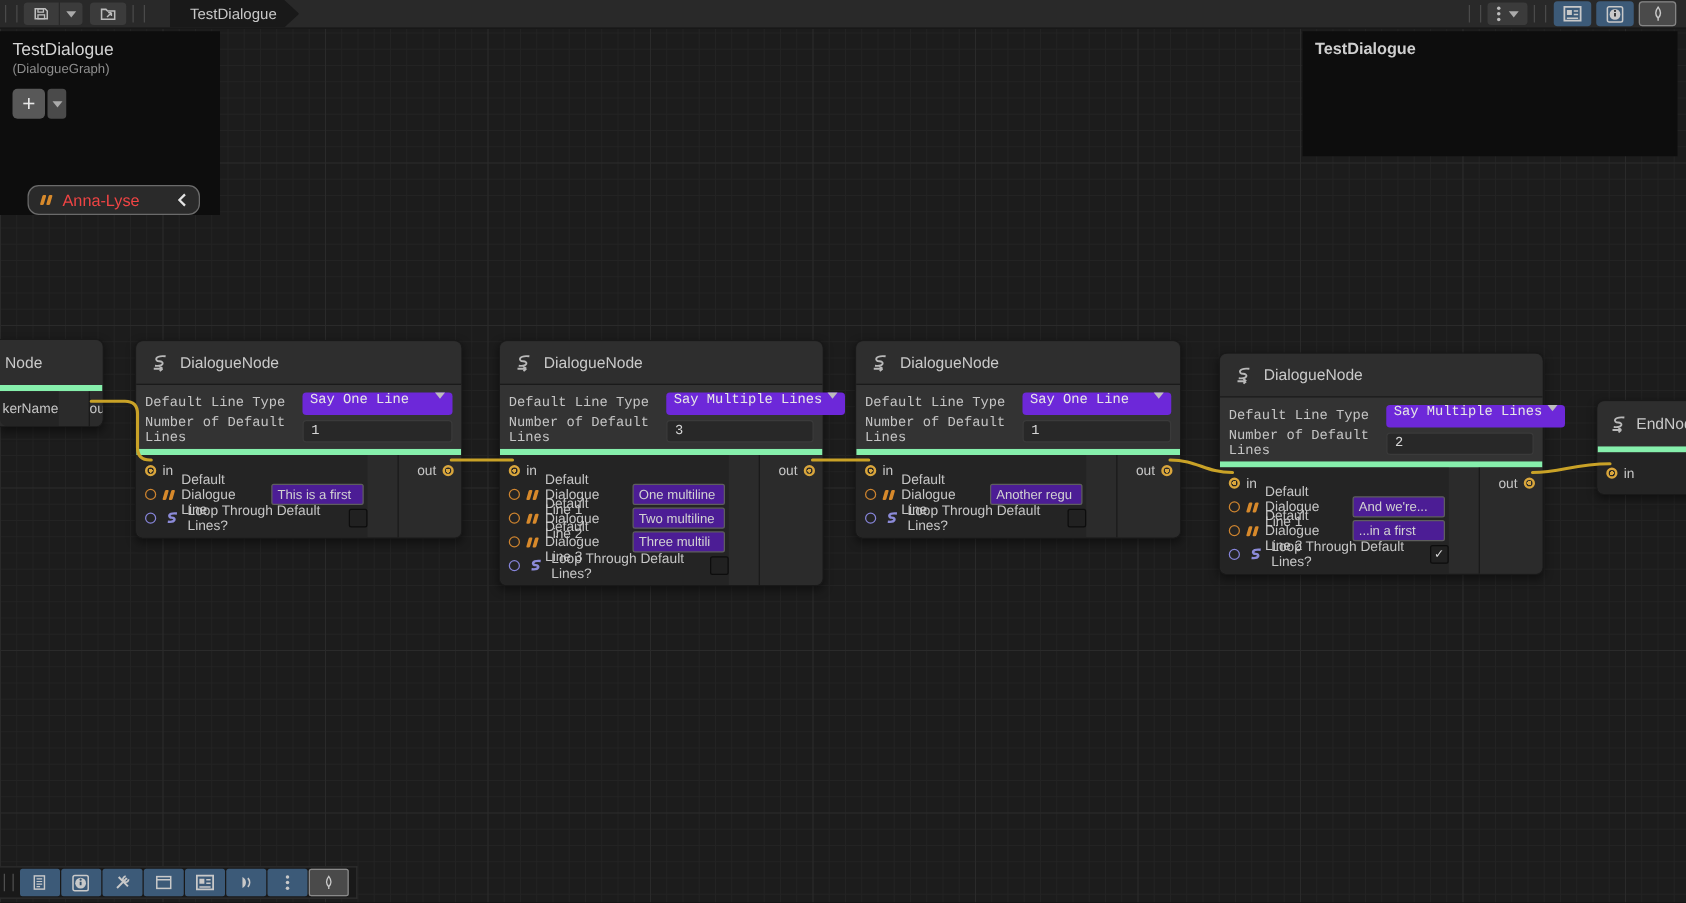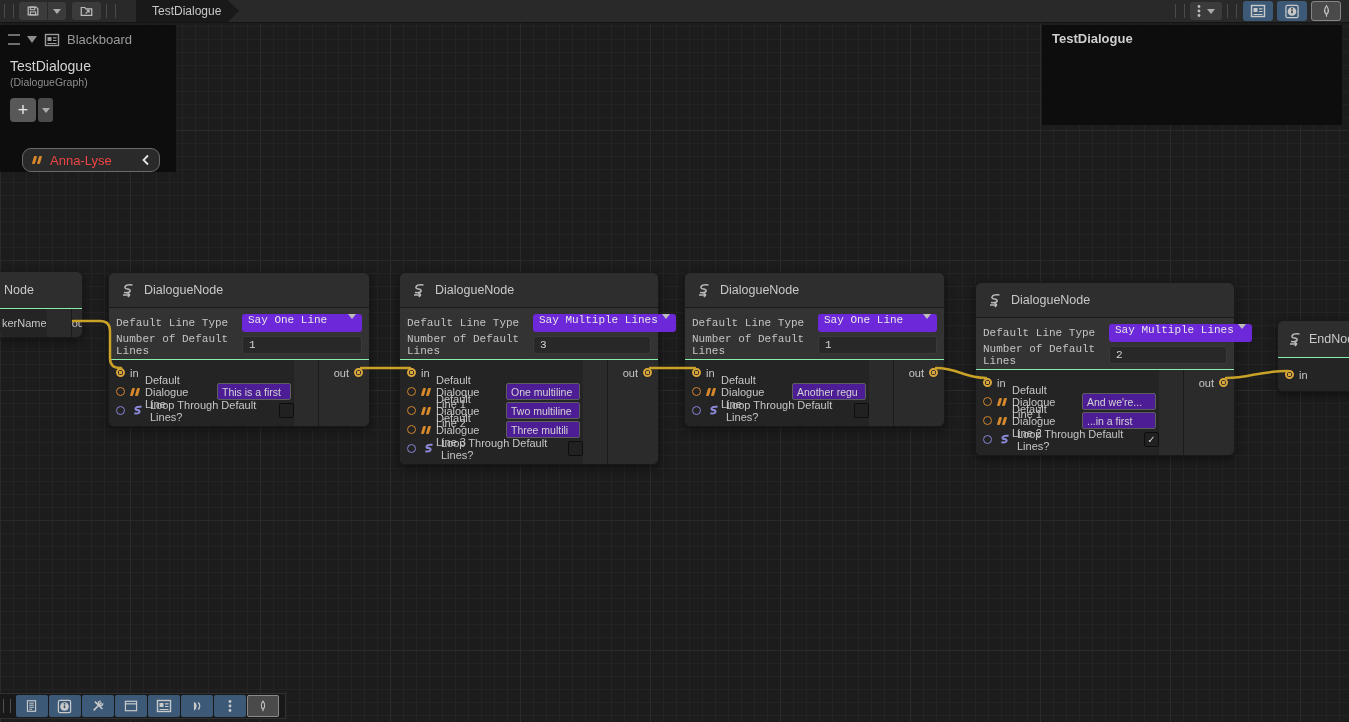--- a/index.html
+++ b/index.html
@@ -66,21 +66,21 @@
     flex-direction:column;gap:3px;}
   .field-row{display:flex;align-items:center;height:19px;font-family:Liberation Mono, monospace;}
   .field-label{width:126px;flex:none;color:#C4C4C4;}
   .dropdown{flex:1;height:18px;background:#6d28d9;border-radius:3px;display:flex;align-items:flex-start;
     padding:0 6px;color:#E6E6E6;gap:4px;}
   .dropdown .dd-val{flex:1;white-space:nowrap;overflow:hidden;}
   .dd-tri{width:0;height:0;border-left:4px solid transparent;border-right:4px solid transparent;
     border-top:5px solid #BDBDBD;}
   .textinput{flex:1;height:16px;background:#282828;border:1px solid #3A3A3A;border-radius:3px;
     display:flex;align-items:center;padding:0 6px;color:#D6D6D6;}
-  .node-body{display:flex;border-top:1px solid #86efac;border-radius:0 0 6px 6px;overflow:hidden;}
+  .node-body{display:flex;border-top:5px solid #86efac;border-radius:0 0 6px 6px;overflow:hidden;}
   .in-col{flex:1;background:#242424;padding:4px 0 7px;display:flex;flex-direction:column;gap:2px;}
   .out-col{width:44px;background:#2B2B2B;border-left:1px solid #1A1A1A;padding:4px 6px 0 0;
     display:flex;flex-direction:column;align-items:flex-end;margin-left:24px;}
   .port-row{display:flex;align-items:center;height:17px;gap:5px;padding-left:7px;}
   .out-row{display:flex;align-items:center;gap:5px;height:17px;}
   .port{width:9px;height:9px;border-radius:50%;box-sizing:border-box;flex:none;}
   .port.flow{border:2px solid #D9A63C;background:radial-gradient(circle,#D9A63C 0 1.6px,transparent 1.7px);}
   .port.string{border:1.5px solid #CE842F;}
   .port.bool{border:1.5px solid #8684D9;}
   .port-field{width:64px;height:15px;margin-left:auto;margin-right:3px;background:#4c1d95;
@@ -191,32 +191,20 @@
       <span class="icon">
         <svg width="13" height="14" viewBox="0 0 16 16">
             <path d="M8 1.5 C4.6 6 5.2 9.6 8 12.5 C10.8 9.6 11.4 6 8 1.5 Z M8 12.5 V15" fill="none" stroke="#C9C9C9" stroke-width="1.4"></path>
           </svg>
       </span>
     </div>
     <div style="width:6px"></div>
   </div>
 
   <div id="blackboard" class="panel">
-    <div class="panel-head">
-      <span class="drag-handle"></span>
-      <span class="fold-tri"></span>
-      <span class="icon">
-        <svg width="16" height="14" viewBox="0 0 16 14">
-            <rect x="1.5" y="1.5" width="13" height="11" fill="none" stroke="#9B9B9B" stroke-width="1.4"></rect>
-            <rect x="3.5" y="4" width="4" height="4" fill="#9B9B9B"></rect>
-            <path d="M9 4.8 h3.5 M9 7.5 h3.5 M3.5 10.5 h9" stroke="#9B9B9B" stroke-width="1.2"></path>
-          </svg>
-      </span>
-      <span class="panel-title">Blackboard</span>
-    </div>
     <div class="bb-name">TestDialogue</div>
     <div class="bb-type">(DialogueGraph)</div>
     <div class="bb-addrow">
       <div class="bb-add">+</div>
       <div class="bb-add-dd">
         <span class="tri-down"></span>
       </div>
     </div>
     <div class="bb-pill">
       <span class="quote-icon">

